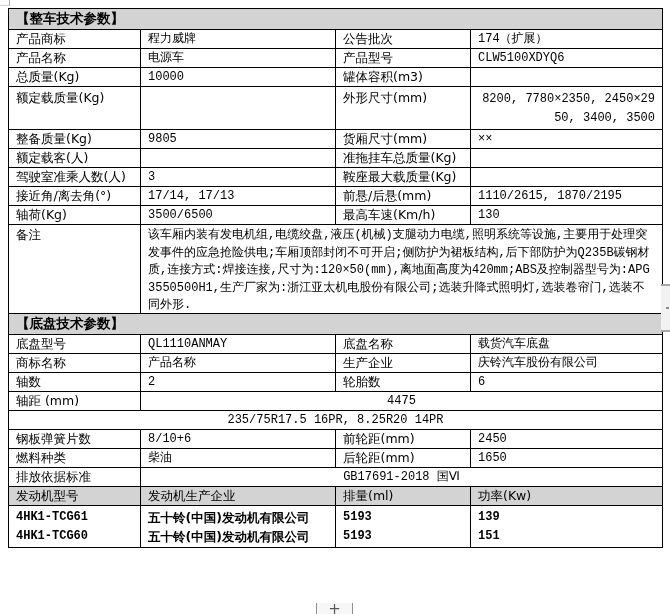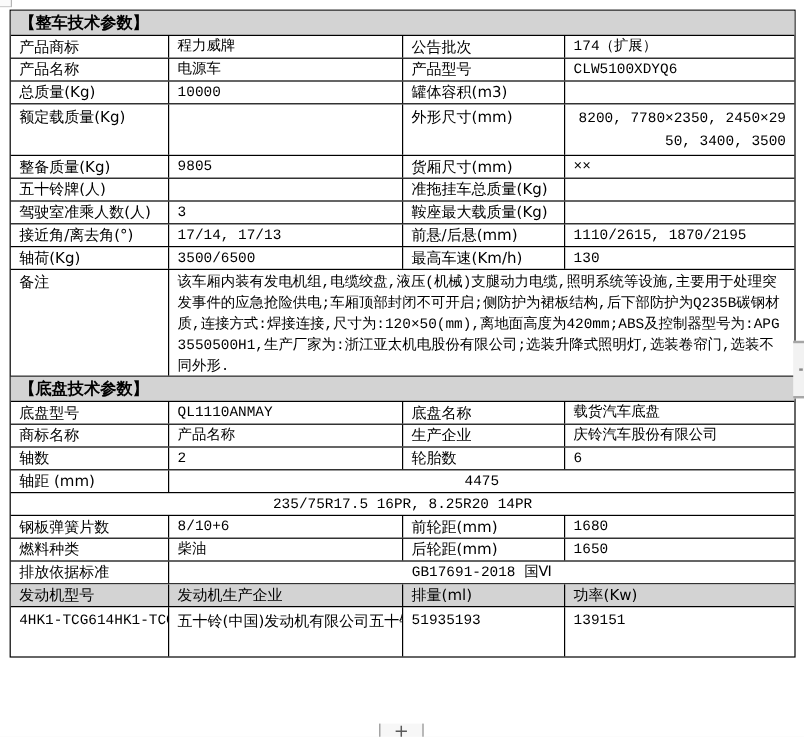--- a/index.html
+++ b/index.html
@@ -38,22 +38,22 @@
     font-weight:bold; font-size:13.5px; width:100%; }
 
   .rtall .cell { align-items:flex-start; padding-top:3px; }
   .rtall .wrap { white-space:normal; word-break:break-all; line-height:19px; }
 
   .rremark .cell { align-items:flex-start; padding-top:2px; }
   .rremark .wrap { white-space:normal; word-break:break-all; line-height:17.5px; }
 
   .eng-header { background:#d3d3d3; }
 
-  .reng .cell { flex-direction:row; align-items:flex-start; justify-content:flex-start;
-    padding-top:2px; }
+  .reng .cell { flex-direction:column; align-items:flex-start; justify-content:flex-start;
+    padding-top:2px;font-weight:bold; }
   .reng .cell div { line-height:19px; }
 
   .scrollbar-fragment { position:absolute; right:0; top:284px; width:9px; height:48px;
     background:#f2f2f2; border-top:2px solid #a6a6a6; border-bottom:2px solid #a6a6a6; }
   .scrollbar-fragment .thumb-dash { position:absolute; right:1px; top:21px; width:3px; height:2px; background:#8a8a8a; }
 
   .add-button { position:absolute; left:316px; top:603px; width:37px; height:16px;
     background:#f7f7f7; border-left:1px solid #8f8f8f; border-right:1px solid #8f8f8f;
     display:flex; align-items:flex-start; justify-content:center;
     color:#5a5a5a; font-size:15px; line-height:13px; cursor:pointer; }
@@ -97,21 +97,21 @@
           <span class="wrap">8200, 7780×2350, 2450×2950, 3400, 3500</span>
         </div>
     </div>
     <div class="t-row rh">
       <div class="cell c1 lab">整备质量(Kg)</div>
       <div class="cell c2 val">9805</div>
       <div class="cell c3 lab">货厢尺寸(mm)</div>
       <div class="cell c4 val">××</div>
     </div>
     <div class="t-row rh">
-      <div class="cell c1 lab">五十铃牌(人)</div>
+      <div class="cell c1 lab">额定载客(人)</div>
       <div class="cell c2 val"></div>
       <div class="cell c3 lab">准拖挂车总质量(Kg)</div>
       <div class="cell c4 val"></div>
     </div>
     <div class="t-row rh">
       <div class="cell c1 lab">驾驶室准乘人数(人)</div>
       <div class="cell c2 val">3</div>
       <div class="cell c3 lab">鞍座最大载质量(Kg)</div>
       <div class="cell c4 val"></div>
     </div>
@@ -163,21 +163,21 @@
       <div class="cell cspan val">4475</div>
     </div>
     <div class="t-row rh">
       <div class="cell cspan val">235/75R17.5 16PR, 8.25R20 14PR</div>
     </div>
 
     <div class="t-row rh">
       <div class="cell c1 lab">钢板弹簧片数</div>
       <div class="cell c2 val">8/10+6</div>
       <div class="cell c3 lab">前轮距(mm)</div>
-      <div class="cell c4 val">1680</div>
+      <div class="cell c4 val">2450</div>
     </div>
     <div class="t-row rh">
       <div class="cell c1 lab">燃料种类</div>
       <div class="cell c2 val">柴油</div>
       <div class="cell c3 lab">后轮距(mm)</div>
       <div class="cell c4 val">1650</div>
     </div>
 
     <div class="t-row rh">
       <div class="cell c1 lab">排放依据标准</div>

